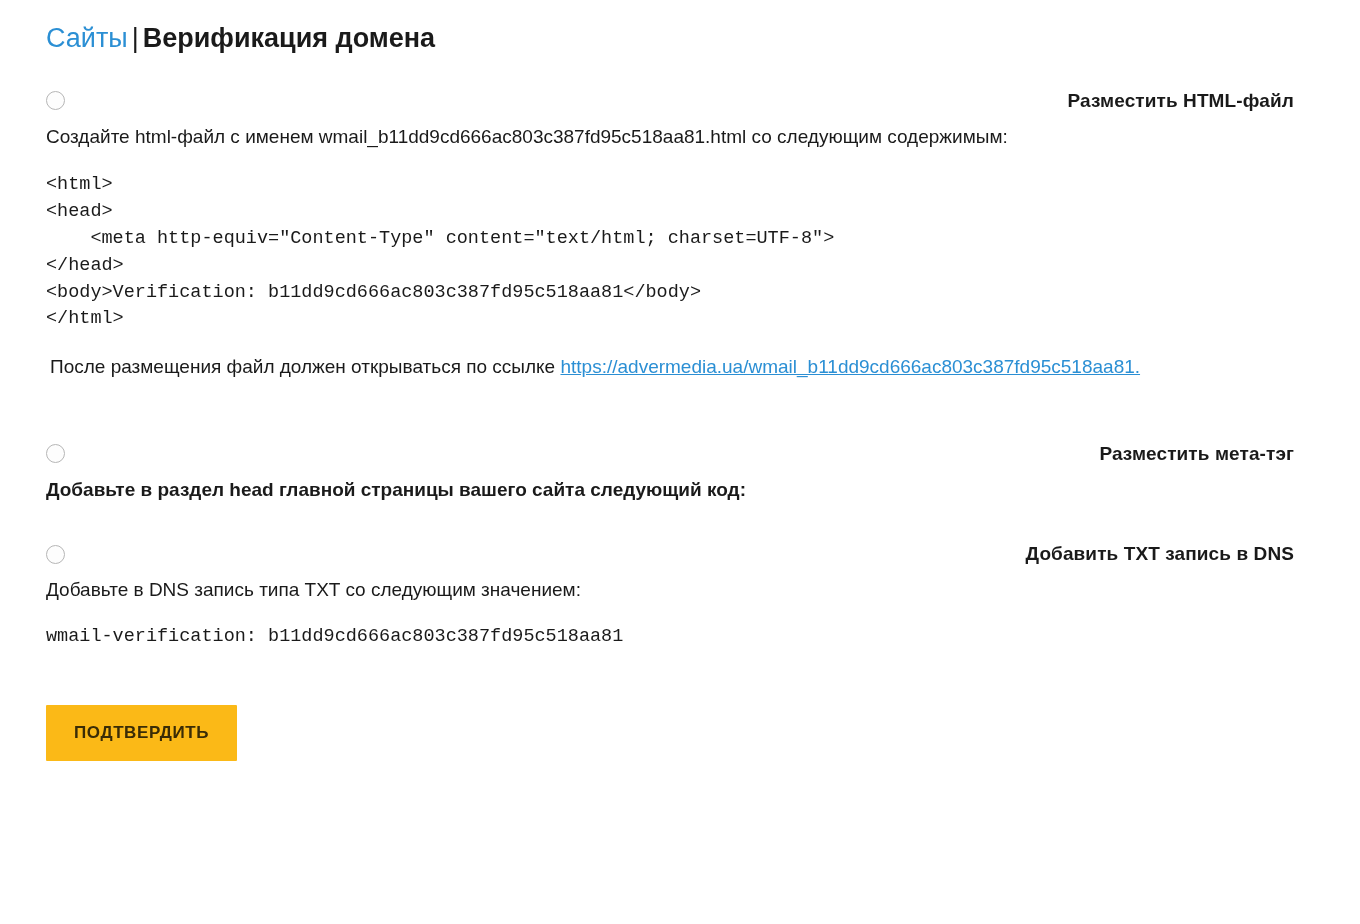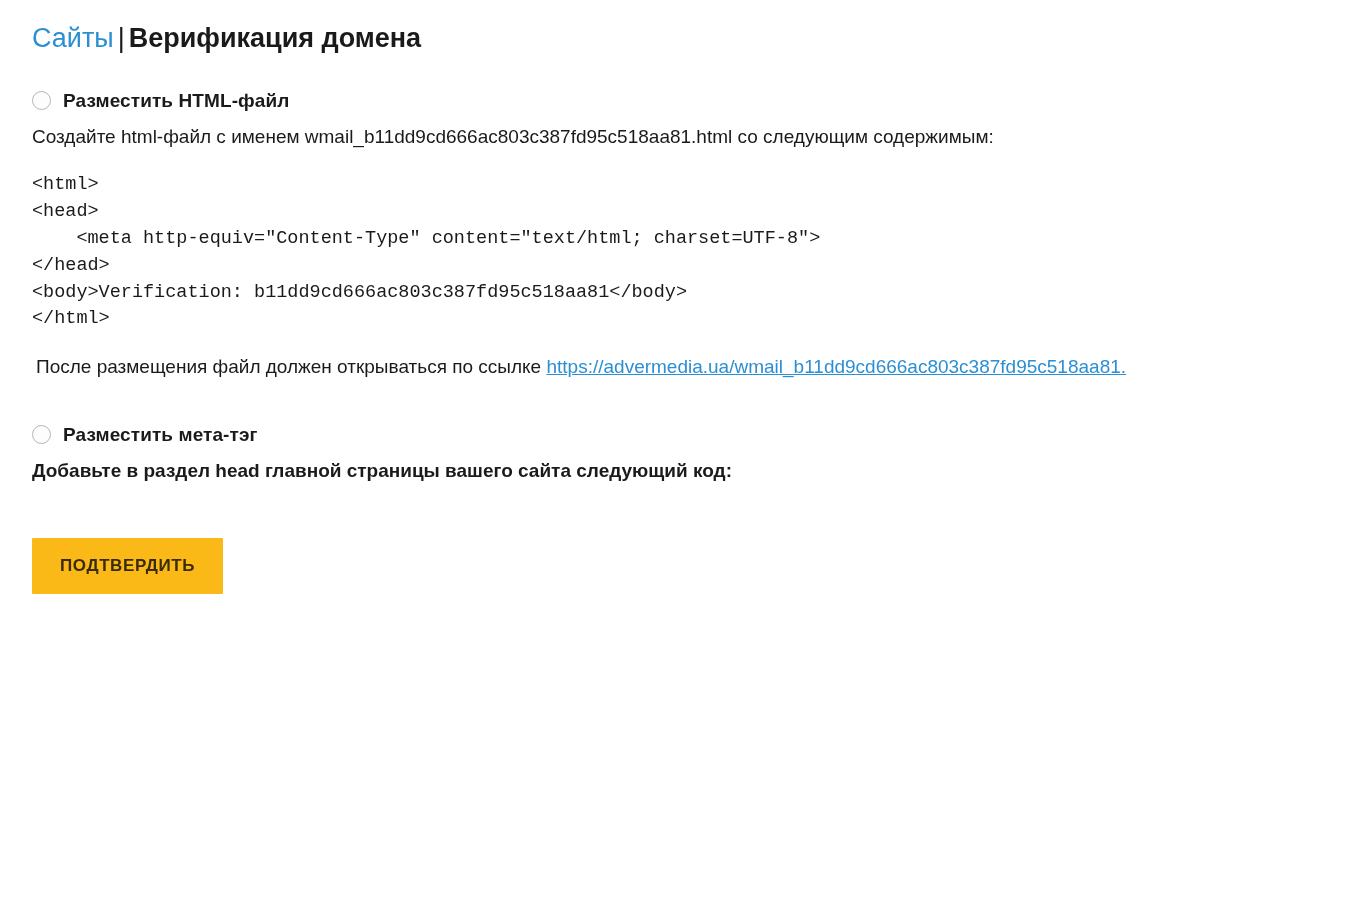--- a/index.html
+++ b/index.html
@@ -8,21 +8,21 @@
     background: #ffffff;
   }
   body {
     width: 1360px;
     height: 924px;
     font-family: "Liberation Sans", sans-serif;
     color: #1a1a1a;
     overflow: hidden;
   }
   .page {
-    padding: 22px 30px 0 32px;
+    padding: 22px 30px 0 46px;
     box-sizing: border-box;
     width: 1324px;
   }
   
   .page-title {
     font-size: 27px;
     font-weight: bold;
     line-height: 1.25;
     margin: 0 0 34px 0;
     white-space: nowrap;
@@ -45,20 +45,21 @@
 
   
   .option-block {
     margin-bottom: 30px;
   }
   .option-head {
     display: flex;
     align-items: center;
     gap: 12px;
     margin-bottom: 11px;
+    justify-content: space-between;
   }
   .radio {
     width: 19px;
     height: 19px;
     border-radius: 50%;
     border: 1px solid #b6b6b6;
     background: #fdfdfd;
     box-sizing: border-box;
     flex: 0 0 auto;
     cursor: pointer;
@@ -96,21 +97,21 @@
     font-size: 19px;
     line-height: 1.5;
     margin: 4px;
     white-space: nowrap;
     overflow: hidden;
   }
 
   
   #block-html .desc { margin-bottom: 22px; }
   #block-html .code { margin-bottom: 20px; }
-  #block-meta { margin-top: 42px; }
+  #block-meta { margin-top: 61px; }
   #block-meta .desc { margin-bottom: 20px; font-weight: bold; }
   #block-meta .code { margin-bottom: 0; }
   #block-dns { margin-top: 40px; }
   #block-dns .desc { margin-bottom: 20px; }
   #block-dns .code { margin-bottom: 0; }
 
   
   .submit-wrap {
     margin-top: 54px;
   }
@@ -155,18 +156,26 @@
   </div>
 
   <div class="option-block" id="block-meta">
     <div class="option-head">
       <span class="radio"></span>
       <span class="option-label">Разместить мета-тэг</span>
     </div>
     <p class="desc">Добавьте в раздел head главной страницы вашего сайта следующий код:</p>
   </div>
 
+  <div class="option-block" id="block-dns">
+    <div class="option-head">
+      <span class="radio"></span>
+      <span class="option-label">Добавить TXT запись в DNS</span>
+    </div>
+    <p class="desc">Добавьте в DNS запись типа TXT со следующим значением:</p>
+    <pre class="code">wmail-verification: b11dd9cd666ac803c387fd95c518aa81</pre>
+  </div>
 
   <div class="submit-wrap">
     <button class="submit-btn" type="button">ПОДТВЕРДИТЬ</button>
   </div>
 
 </div>
 
 </body></html>

